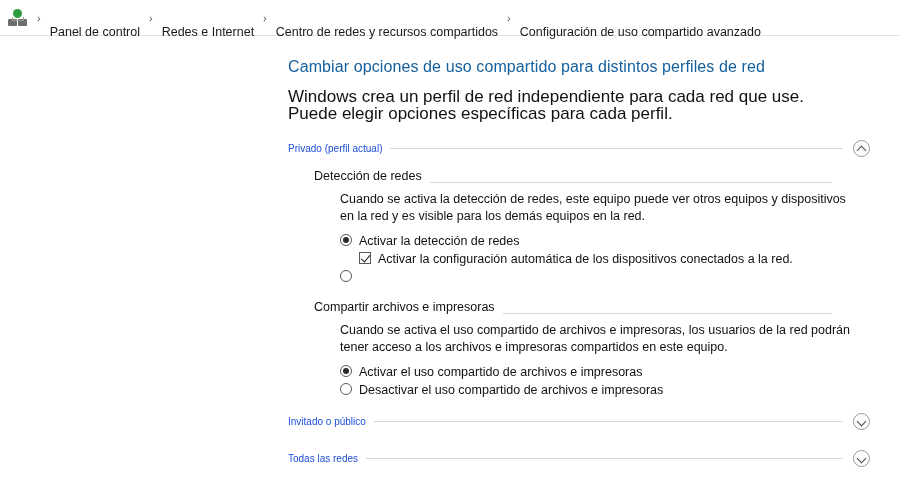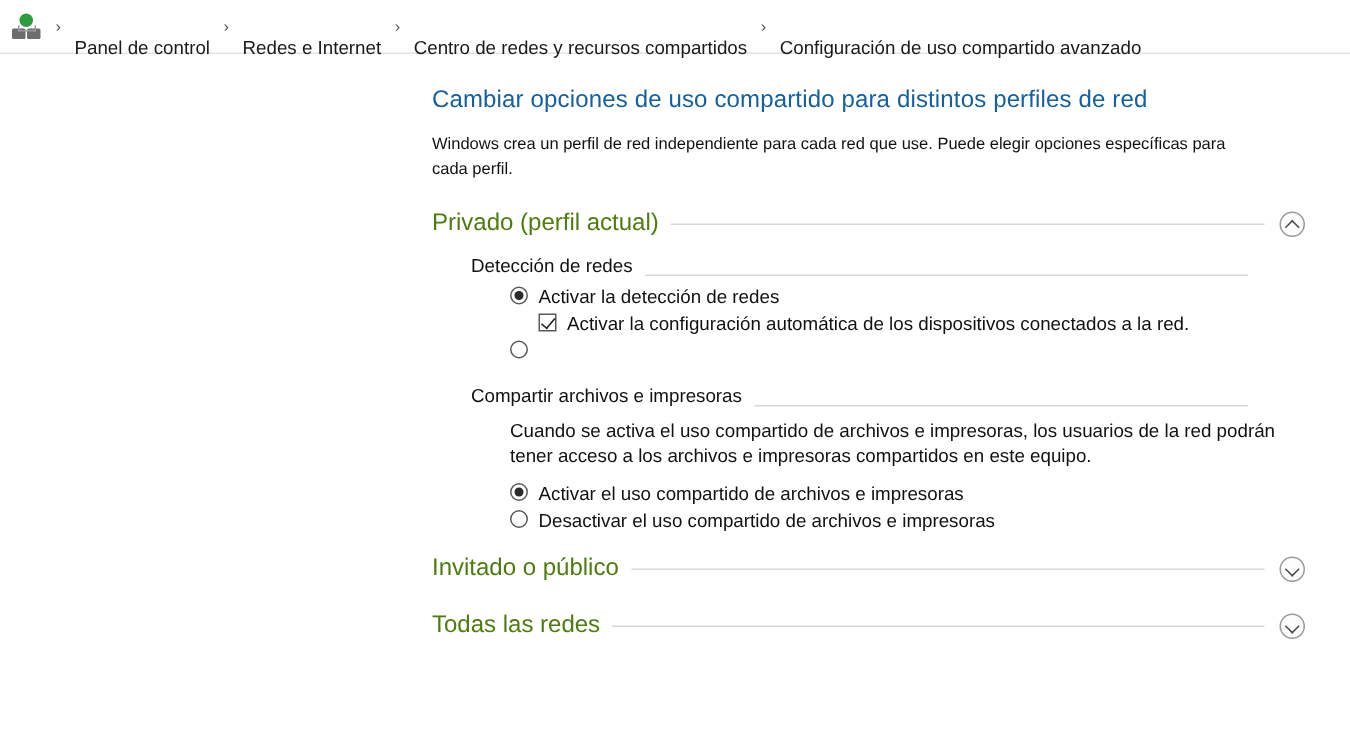--- a/index.html
+++ b/index.html
@@ -72,40 +72,40 @@
     padding: 22px 30px 0 288px;
   }
   .page-title {
     color: #15609e;
     font-size: 16px;
     font-weight: normal;
     margin: 0 0 12px 0;
     letter-spacing: 0.1px;
   }
   .intro {
-    font-size: 11px;
+    font-size: 17px;
     line-height: 17px;
     margin: 0 0 14px 0;
     max-width: 545px;
     color: #111;
   }
 
   
   .profile {
     margin-bottom: 2px;
   }
   .profile-header {
     display: flex;
     align-items: center;
     padding: 4px 0 5px 0;
     cursor: pointer;
   }
   .profile-title {
-    font-size: 16px;
-    color: #4d7c0f;
+    font-size: 10px;
+    color: #1d4ed8;
     white-space: nowrap;
     padding-right: 8px;
   }
   .rule {
     flex: 1 1 auto;
     height: 1px;
     background: #d8d8d8;
     margin-right: 10px;
   }
   .chev {
@@ -246,20 +246,21 @@
       <span class="chev up"></span>
     </div>
 
     <div class="profile-body">
 
       <div class="group-header">
         <span class="group-title">Detección de redes</span>
         <span class="group-rule"></span>
       </div>
       <div class="group-body">
+        <p class="desc">Cuando se activa la detección de redes, este equipo puede ver otros equipos y dispositivos en la red y es visible para los demás equipos en la red.</p>
 
         <div class="opt">
           <span class="radio checked"></span>
           <span class="opt-label">Activar la detección de redes</span>
         </div>
 
         <div class="opt opt-indent">
           <span class="checkbox checked"></span>
           <span class="opt-label">Activar la configuración automática de los dispositivos conectados a la red.</span>
         </div>

